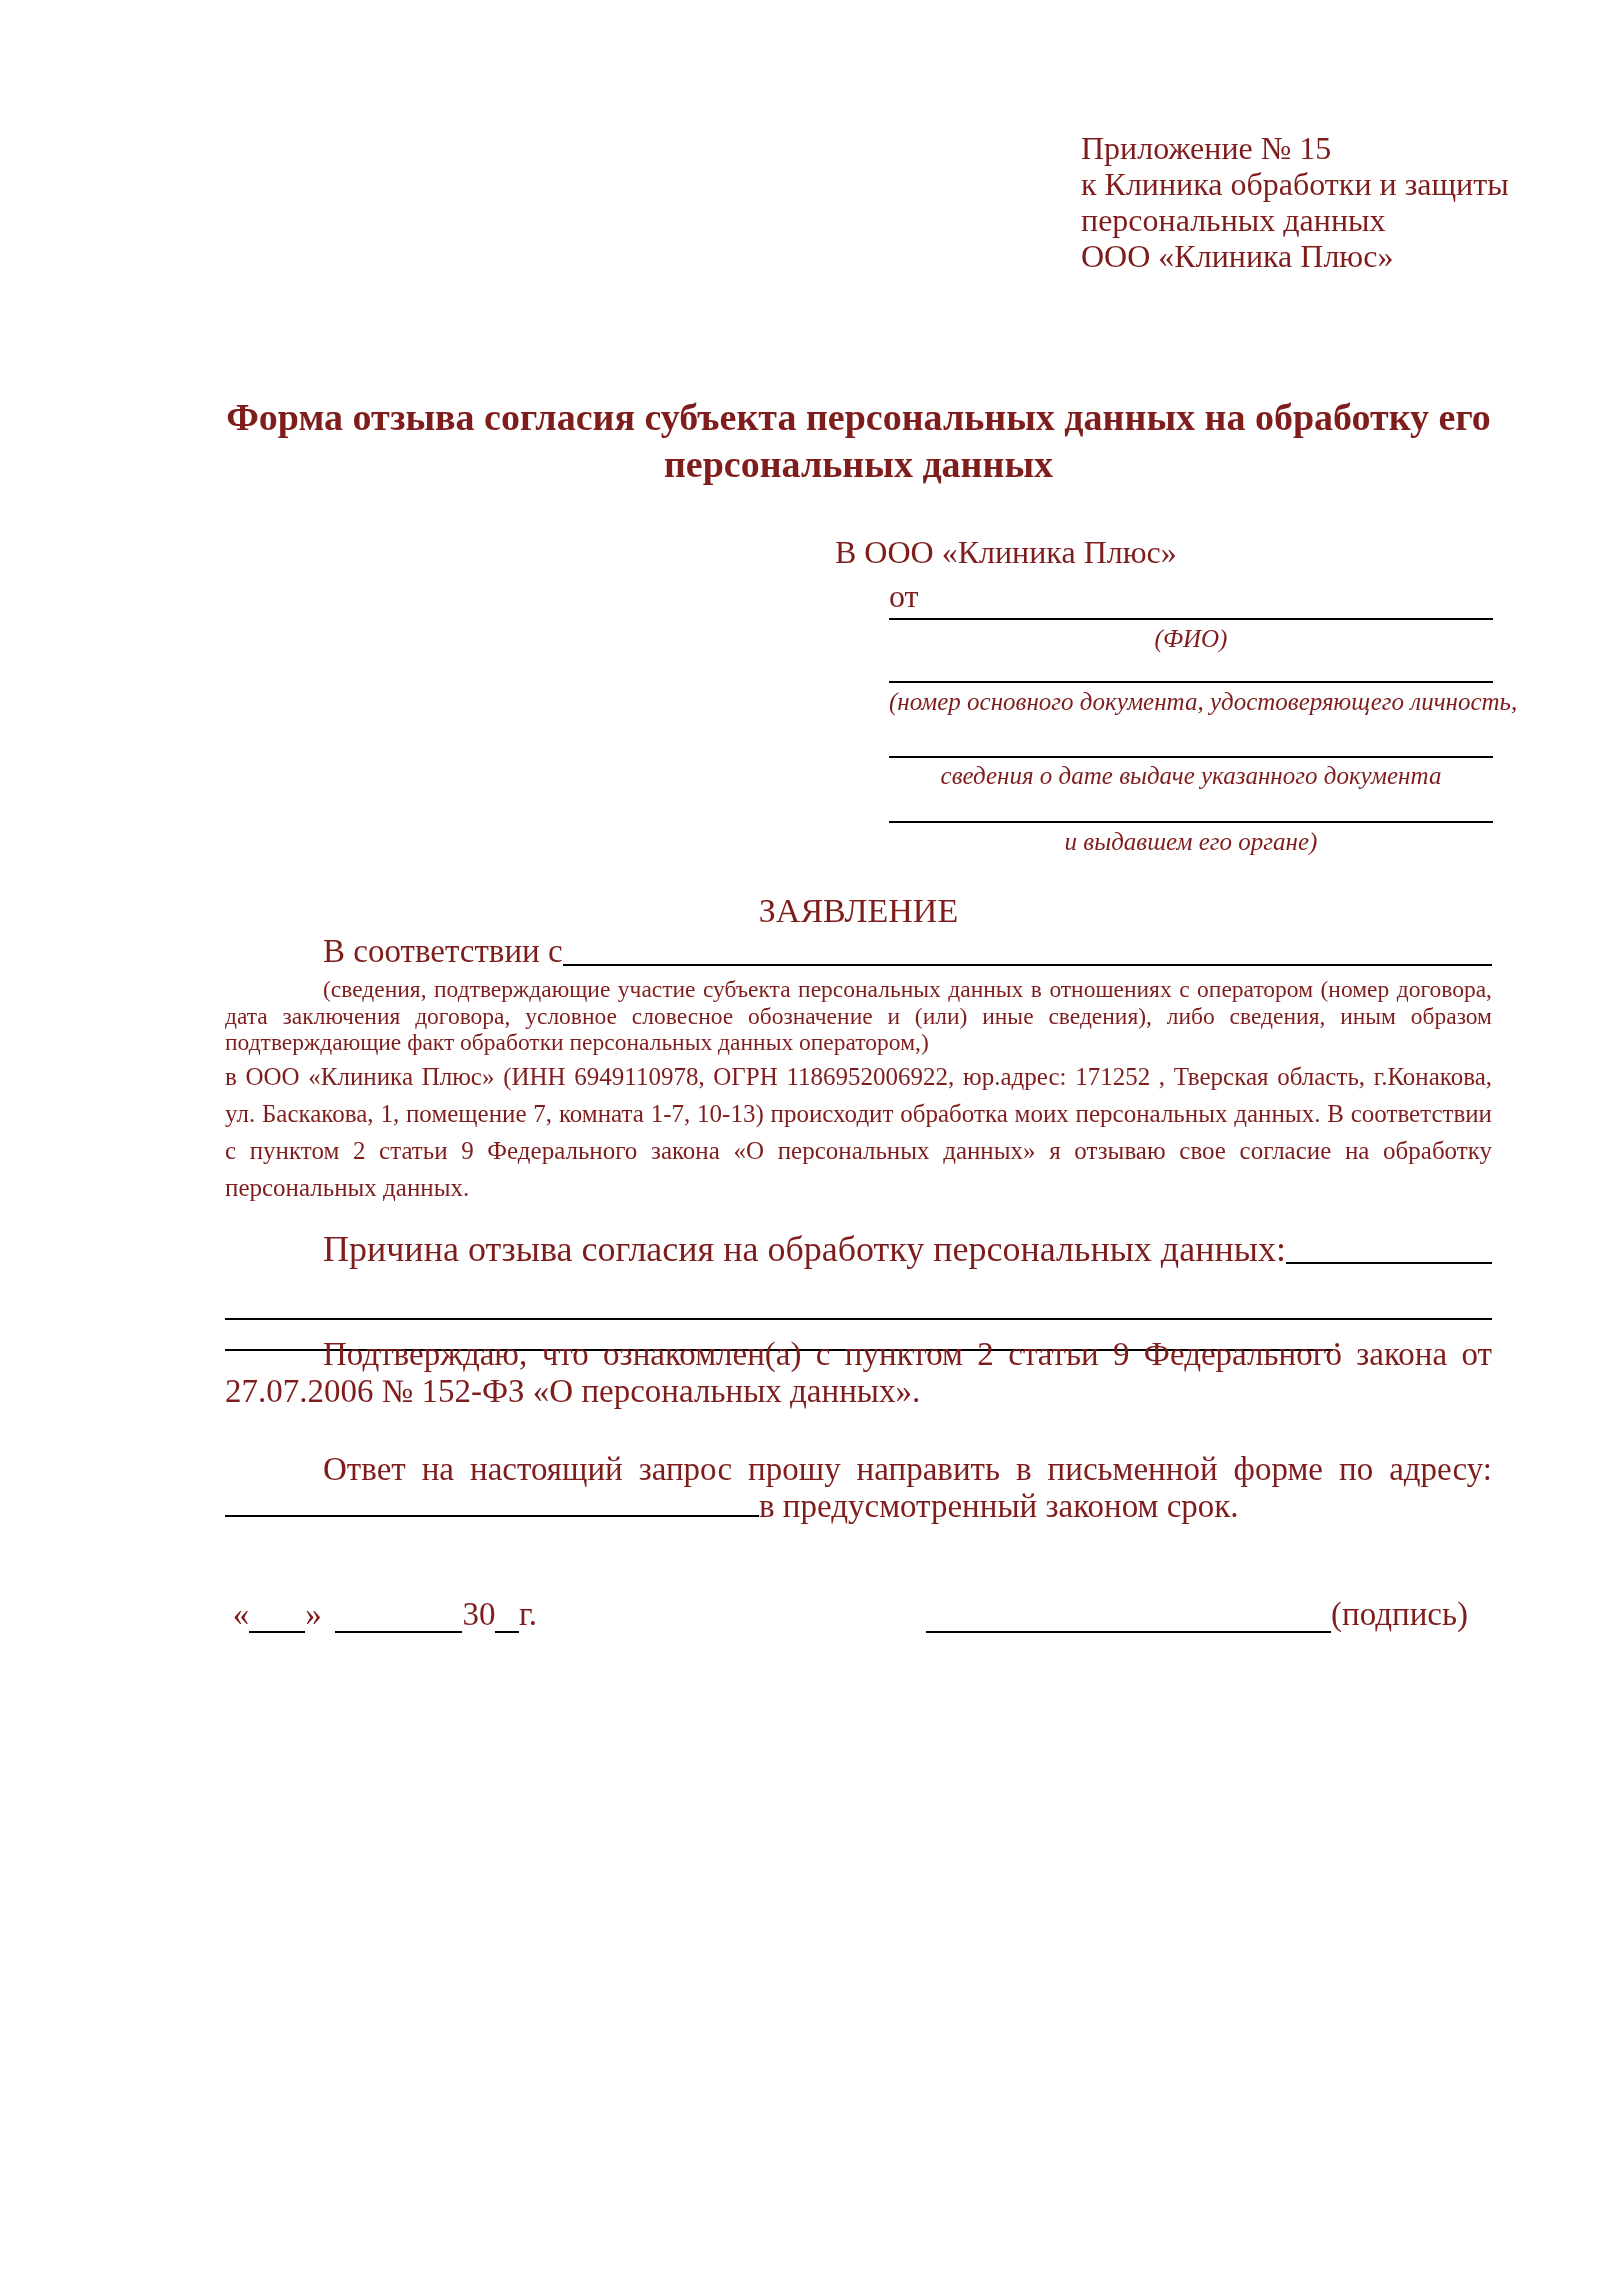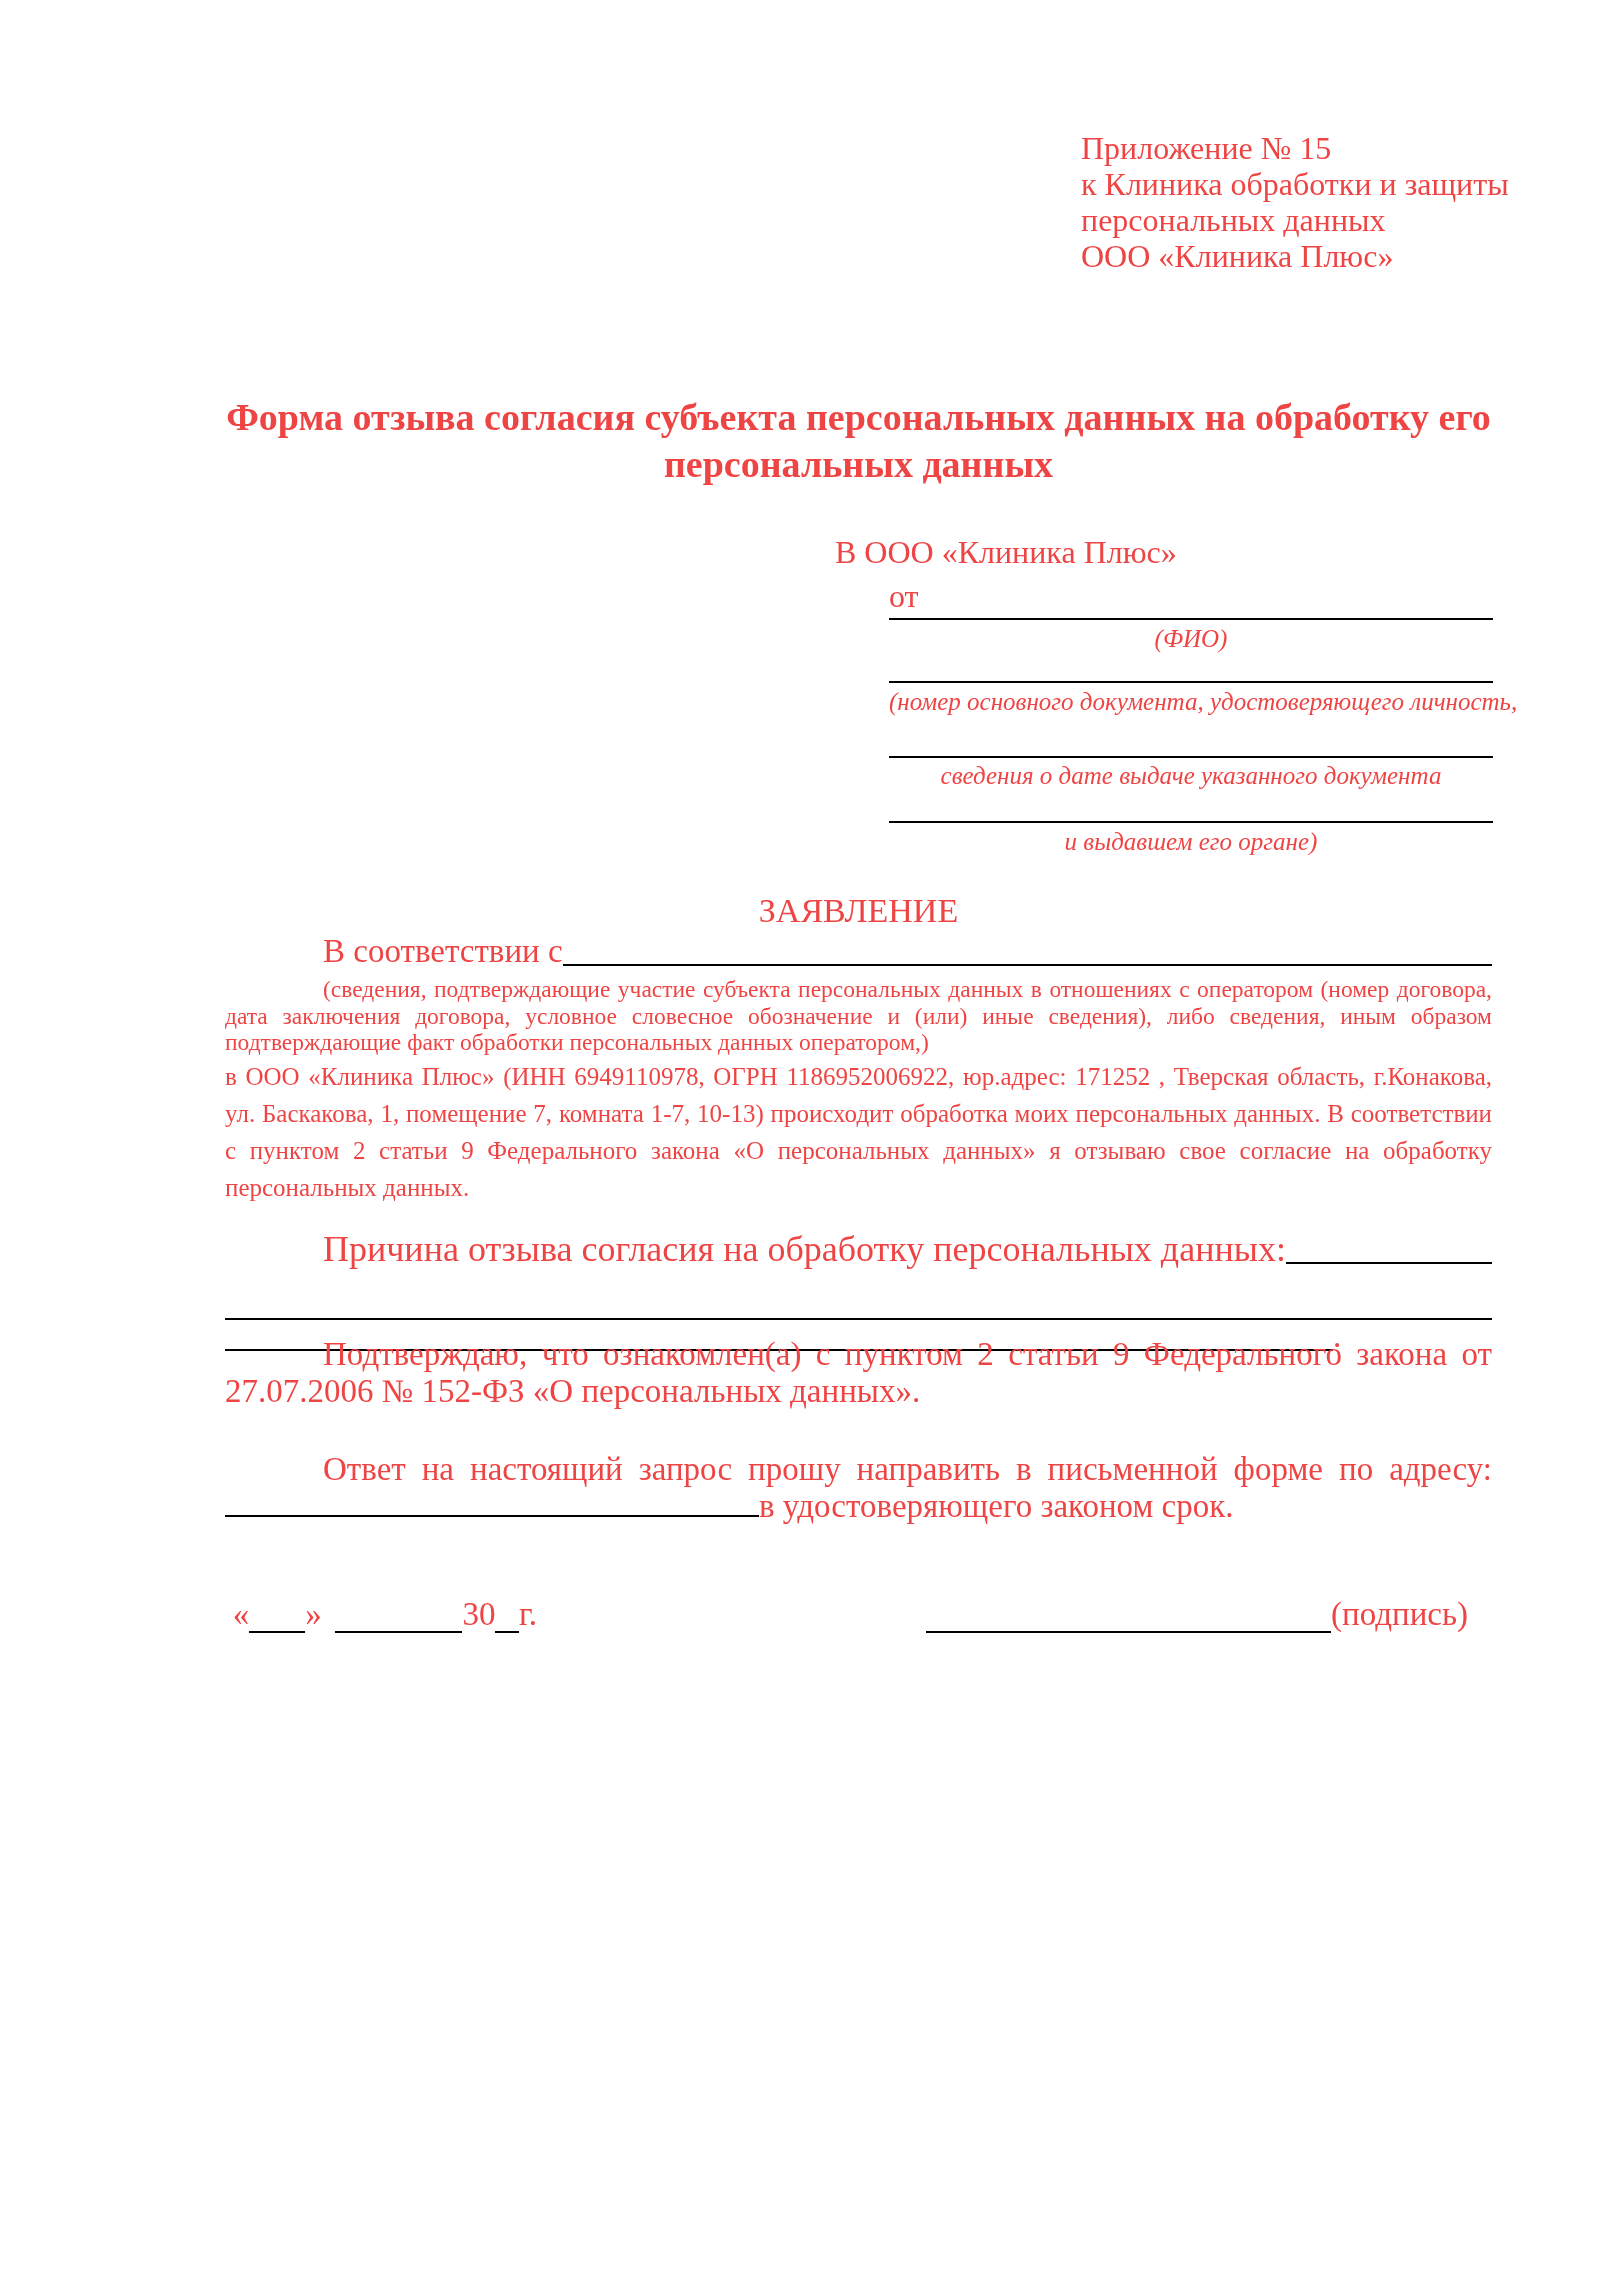--- a/index.html
+++ b/index.html
@@ -1,21 +1,21 @@
 <!DOCTYPE html>
 <html><head>
 <meta charset="utf-8">
 <style>
   html, body { margin: 0; padding: 0; background: #ffffff; }
   .page {
     position: relative;
     width: 1621px;
     height: 2293px;
     background: #ffffff;
-    color: #ef4444;
+    color: #7f1d1d;
     font-family: "Liberation Serif", serif;
     overflow: hidden;
   }
 
   
   .annex {
     position: absolute;
     left: 1081px;
     top: 130px;
     width: 421px;
@@ -260,21 +260,21 @@
 
   <div class="blank-row-2">
     <span class="seg"></span>
     <span>.</span>
   </div>
 
   <div class="confirm-par">Подтверждаю, что ознакомлен(а) с пунктом 2 статьи 9 Федерального закона от 27.07.2006 № 152-ФЗ «О персональных данных».</div>
 
   <div class="reply-par">
     <span>Ответ на настоящий запрос прошу направить в письменной форме по адресу:</span>
-    <span class="inline-blank"></span><span>в удостоверяющего законом срок.</span>
+    <span class="inline-blank"></span><span>в предусмотренный законом срок.</span>
   </div>
 
   <div class="footer-row">
     <div class="date-part">
       <span>«</span>
       <span class="u-day"></span>
       <span>»</span>
       <span class="u-mon"></span>
       <span>30</span>
       <span class="u-yr"></span>

